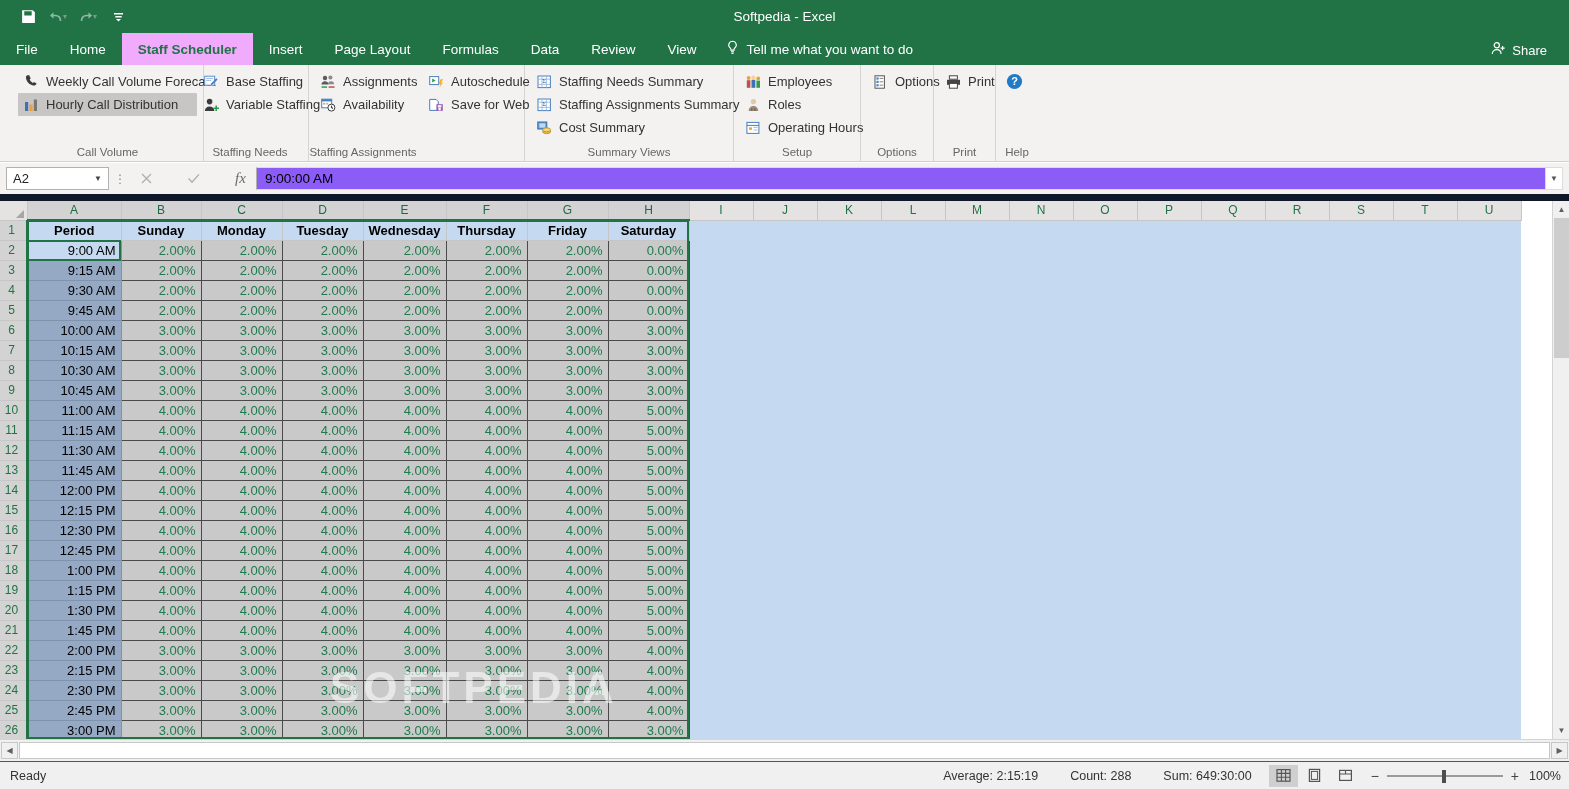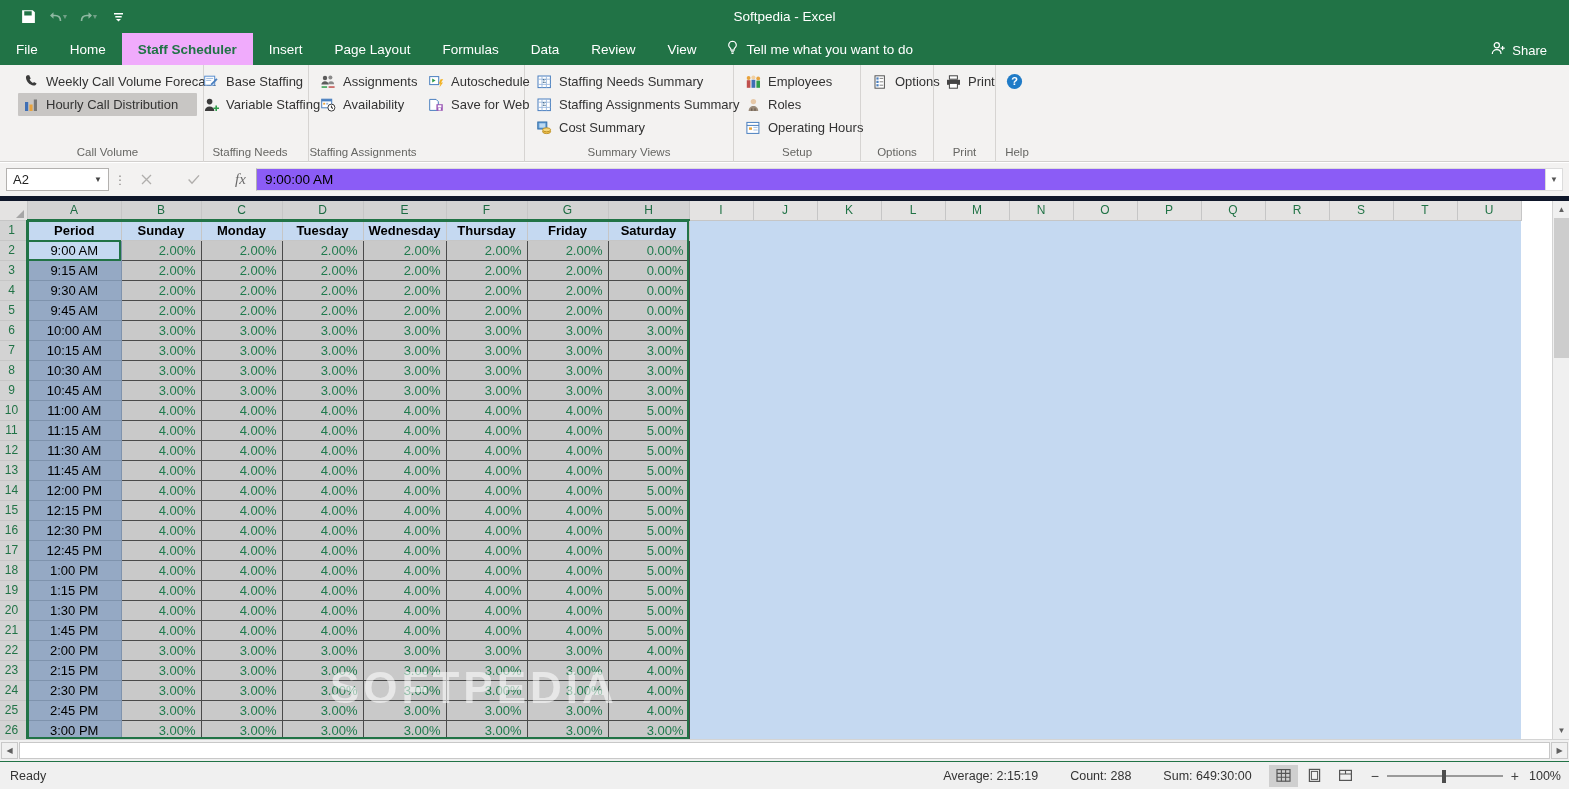--- a/index.html
+++ b/index.html
@@ -80,21 +80,21 @@
     white-space: nowrap; border-radius: 1px;
   }
   .ritem.sel { background: #c8c6c4; }
   .ricon { width: 17px; height: 17px; display: flex; align-items: center; justify-content: center; flex: 0 0 17px; }
   .ricon svg { display: block; }
 
   
   .fbar {
     position: absolute; top: 163px; left: 0; width: 1569px; height: 38px;
     background: #f3f2f1; display: flex; align-items: center; padding: 0 6px;
-    border-bottom: 5px solid #0f172a;
+    border-bottom: 7px solid #0f172a;
   }
   .namebox {
     width: 103px; height: 23px; background: #ffffff; border: 1px solid #b3b1af;
     display: flex; align-items: center; padding: 0 6px; font-size: 13px; color: #222;
     justify-content: space-between;
   }
   .namebox .arr { font-size: 8px; color: #444; }
   .vdots { width: 22px; text-align: center; color: #8a8886; font-size: 12px; letter-spacing: 0; }
   .fbtns { display: flex; align-items: center; gap: 16px; }
   .fbtn { width: 31px; height: 23px; display: flex; align-items: center; justify-content: center; color: #b0aeac; }
@@ -136,21 +136,21 @@
   td.rowhdr.sel { background: #d3d3d3; border-right: 2px solid #217346; }
   td.cell {
     height: 20px; font-size: 13px; padding: 0 5px; border: 1px solid #d6d6d6;
     border-top: none; border-left: none; white-space: nowrap; overflow: hidden;
   }
   td.hdrcell {
     background: #c5d9f1; color: #000000; font-weight: bold; text-align: center;
     border: 1px solid #c6c6c6; border-top: none; border-left: none;
   }
   td.periodcell {
-    background: #95a9c4; color: #000000; text-align: center;
+    background: #95a9c4; color: #000000; text-align: right;
     border: 1px solid #7f93ad; border-top: none; border-left: none;
   }
   td.periodcell.active {
     background: #c5d9f1;
   }
   td.pct {
     background: #c9c9c9; color: #1f7a4d; text-align: right;
     border: 1px solid #4a4a4a; border-top: none; border-left: none;
   }
   td.empty { background: #c5d9f1; border: none; }

